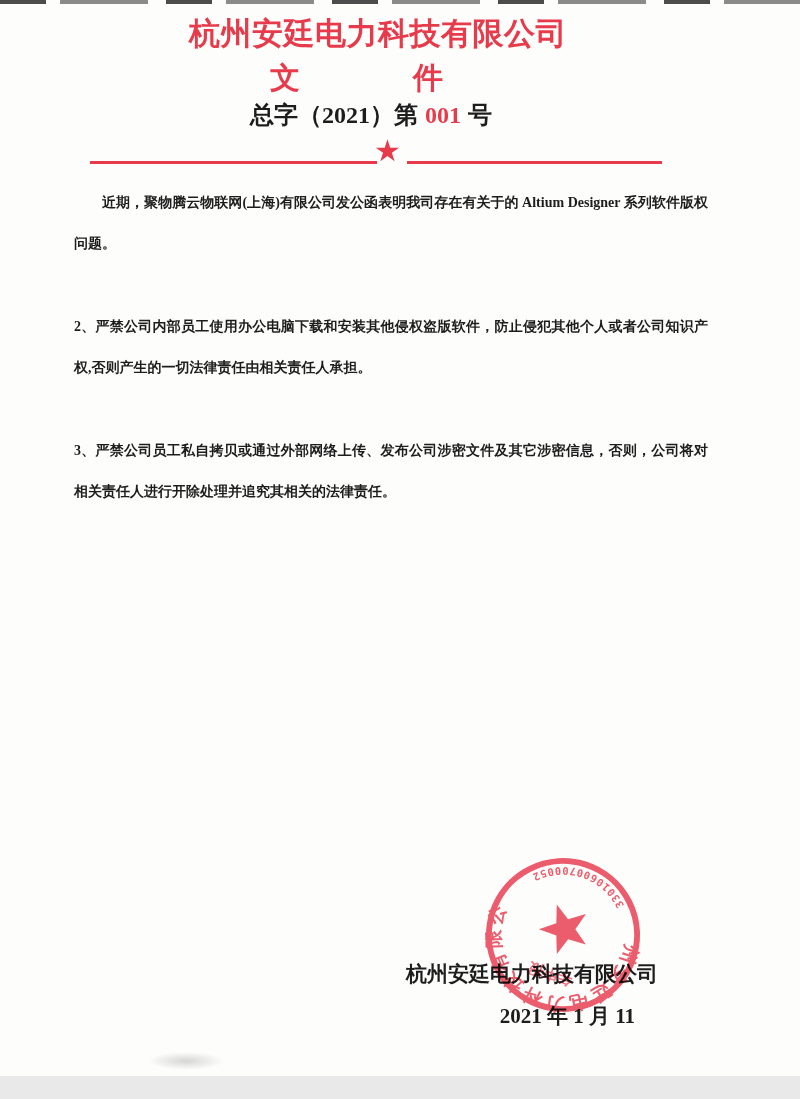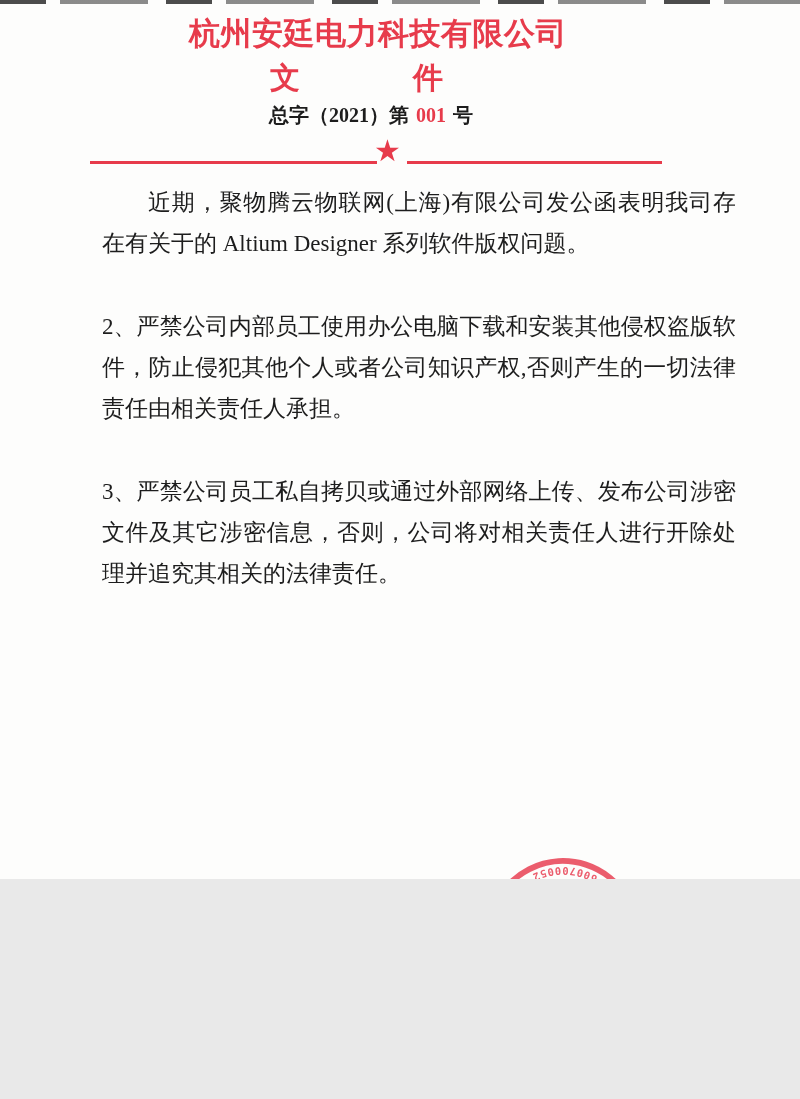--- a/index.html
+++ b/index.html
@@ -1,18 +1,18 @@
 <!DOCTYPE html>
 <html><head>
 <meta charset="utf-8">
 <style>
   html,body { margin:0; padding:0; background:#e9e9e9; }
   .page {
     position:relative;
-    width:800px; height:879px;
+    width:800px; height:1076px;
     margin:0 auto;
     background:#fdfdfc;
     overflow:hidden;
     font-family:"Liberation Serif","DejaVu Serif",serif;
     color:#1d1d1d;
   }
   
   .scan-edge-top {
     position:absolute; top:0; left:0; width:100%; height:4px;
     background:repeating-linear-gradient(90deg,
@@ -30,37 +30,37 @@
     font-size:31px; font-weight:bold; line-height:40px;
     letter-spacing:0.5px;
   }
   .doc-type {
     display:flex; justify-content:center; gap:113px;
     padding-right:87px; margin-top:4px;
     font-size:30px; font-weight:bold; line-height:40px;
   }
   .doc-no {
     text-align:center; padding-right:58px; margin-top:4px;
-    font-size:20px; font-weight:bold; line-height:27px;
+    font-size:24px; font-weight:bold; line-height:27px;
     color:#1d1d1d;
   }
   .doc-no .num { margin:0 7px; }
   
   .divider-line { position:absolute; height:3px; top:161px; }
   .divider-line.left  { left:90px;  width:287px; }
   .divider-line.right { left:407px; width:255px; }
   .divider-star {
     position:absolute; left:374px; top:136px;
     font-size:30px; line-height:1;
     font-family:"DejaVu Sans",sans-serif;
   }
   
   .body-text {
-    position:absolute; top:182px; left:102px; width:634px;
-    font-size:23px; font-weight:normal;
+    position:absolute; top:182px; left:74px; width:634px;
+    font-size:14px; font-weight:bold;
     text-align:justify;
   }
   .body-text p { margin:0 0 42px 0; line-height:41px; }
   .body-text p.indent { text-indent:2em; }
   
   .signature {
     position:absolute; top:960px; right:142px;
     font-size:21px; font-weight:bold; line-height:28px;
   }
   .doc-date {

